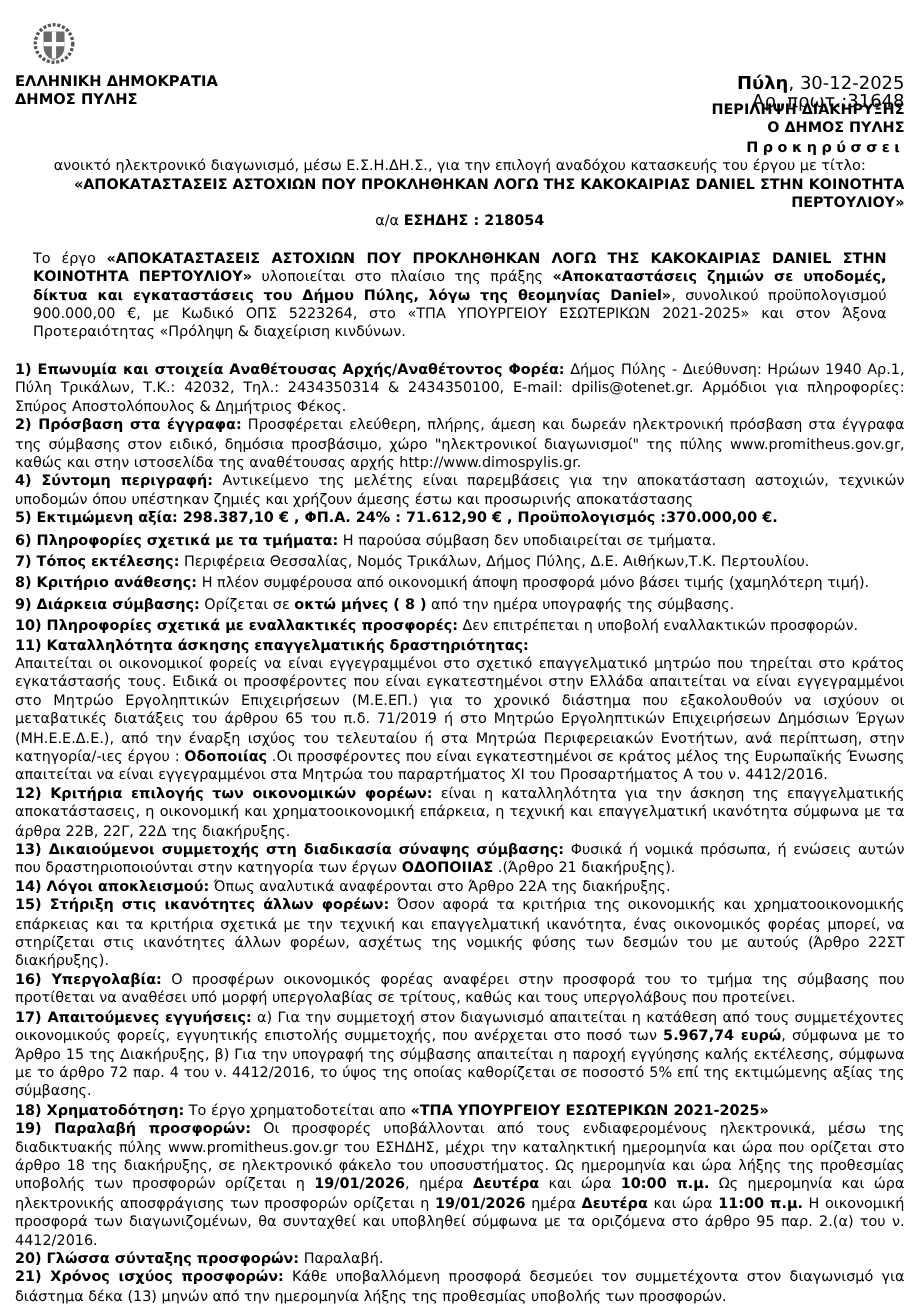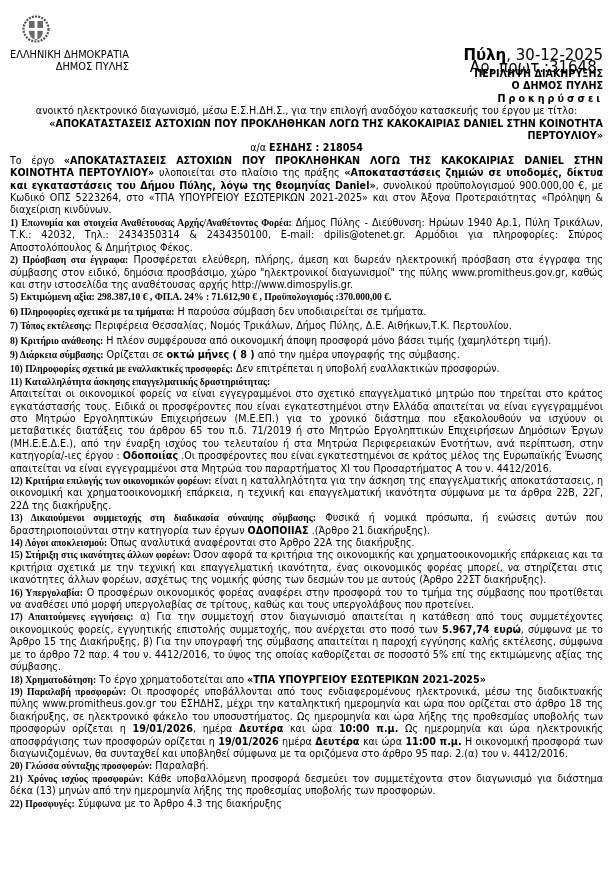--- a/index.html
+++ b/index.html
@@ -6,30 +6,30 @@
   body {
     width: 614px; height: 869px; overflow: hidden;
     font-family: "DejaVu Sans", sans-serif;
     color: #000;
     font-size: 9.6px;
     line-height: 12.4px;
   }
   .page { position: relative; padding: 4px 11px 0 10px; }
   .emblem { position: absolute; left: 12px; top: 10px; width: 28px; height: 30px; }
   .hdr { position: relative; height: 68px; }
-  .hdr-left { position: absolute; left: 0; top: 45px; font-weight: normal; font-size: 9.8px; line-height: 12px; text-align: right; }
-  .hdr-right { position: absolute; right: 0; top: 45px; text-align: center; font-size: 15px; line-height: 12px; }
+  .hdr-left { position: absolute; left: 0; top: 45px; font-weight: bold; font-size: 9.8px; line-height: 12px; }
+  .hdr-right { position: absolute; right: 0; top: 45px; text-align: right; font-size: 12px; line-height: 12px; }
   .hdr-right .city { font-weight: bold; }
   .center { text-align: center; }
   .b { font-weight: bold; text-align: right; }
   .spaced { letter-spacing: 3px; font-weight: bold; text-align: right; }
   .title-block { margin-top: -4px; }
-  p { margin: 0; text-align: justify; }
+  p { margin: 12px; text-align: justify; }
   .item { margin: 0; text-align: justify; }
-  .item .lbl { font-weight: bold; font-family: Liberation Serif, serif; }
+  .item .lbl { font-weight: bold; }
   .gap { margin-top: 2px; }
 </style>
 </head>
 <body>
 
 <div class="page">
 
   <div class="hdr">
     <svg class="emblem" viewBox="0 0 28 30">
       <circle cx="14" cy="15" r="12.5" fill="none" stroke="#555" stroke-width="2.2" stroke-dasharray="2 1.2"></circle>
@@ -54,20 +54,21 @@
     <div class="center">ανοικτό ηλεκτρονικό διαγωνισμό, μέσω Ε.Σ.Η.ΔΗ.Σ., για την επιλογή αναδόχου κατασκευής του έργου με τίτλο:</div>
     <div class="center b">«ΑΠΟΚΑΤΑΣΤΑΣΕΙΣ ΑΣΤΟΧΙΩΝ ΠΟΥ ΠΡΟΚΛΗΘΗΚΑΝ ΛΟΓΩ ΤΗΣ ΚΑΚΟΚΑΙΡΙΑΣ DANIEL ΣΤΗΝ ΚΟΙΝΟΤΗΤΑ ΠΕΡΤΟΥΛΙΟΥ»</div>
     <div class="center"><span>α/α </span><span class="b">ΕΣΗΔΗΣ : 218054</span></div>
   </div>
 
   <p><span>Το έργο </span><span class="b">«ΑΠΟΚΑΤΑΣΤΑΣΕΙΣ ΑΣΤΟΧΙΩΝ ΠΟΥ ΠΡΟΚΛΗΘΗΚΑΝ ΛΟΓΩ ΤΗΣ ΚΑΚΟΚΑΙΡΙΑΣ DANIEL ΣΤΗΝ ΚΟΙΝΟΤΗΤΑ ΠΕΡΤΟΥΛΙΟΥ»</span><span> υλοποιείται στο πλαίσιο της πράξης </span><span class="b">«Αποκαταστάσεις ζημιών σε υποδομές, δίκτυα και εγκαταστάσεις του Δήμου Πύλης, λόγω της θεομηνίας Daniel»</span><span>, συνολικού προϋπολογισμού 900.000,00 €, με Κωδικό ΟΠΣ 5223264, στο «ΤΠΑ ΥΠΟΥΡΓΕΙΟΥ ΕΣΩΤΕΡΙΚΩΝ 2021-2025» και στον Άξονα Προτεραιότητας «Πρόληψη &amp; διαχείριση κινδύνων.</span></p>
 
   <div>
     <p class="item"><span class="lbl">1) Επωνυμία και στοιχεία Αναθέτουσας Αρχής/Αναθέτοντος Φορέα:</span><span> Δήμος Πύλης - Διεύθυνση: Ηρώων 1940 Αρ.1, Πύλη Τρικάλων, Τ.Κ.: 42032, Τηλ.: 2434350314 &amp; 2434350100, E-mail: dpilis@otenet.gr. Αρμόδιοι για πληροφορίες: Σπύρος Αποστολόπουλος &amp; Δημήτριος Φέκος.</span></p>
     <p class="item"><span class="lbl">2) Πρόσβαση στα έγγραφα:</span><span> Προσφέρεται ελεύθερη, πλήρης, άμεση και δωρεάν ηλεκτρονική πρόσβαση στα έγγραφα της σύμβασης στον ειδικό, δημόσια προσβάσιμο, χώρο "ηλεκτρονικοί διαγωνισμοί" της πύλης www.promitheus.gov.gr, καθώς και στην ιστοσελίδα της αναθέτουσας αρχής http://www.dimospylis.gr.</span></p>
+    <p class="item"><span class="lbl">4) Σύντομη περιγραφή:</span><span> Αντικείμενο της μελέτης είναι παρεμβάσεις για την αποκατάσταση αστοχιών, τεχνικών υποδομών όπου υπέστηκαν ζημιές και χρήζουν άμεσης έστω και προσωρινής αποκατάστασης</span></p>
     <p class="item"><span class="lbl">5) Εκτιμώμενη αξία: 298.387,10 € , ΦΠ.Α. 24% : 71.612,90 € , Προϋπολογισμός :370.000,00 €.</span><span></span></p>
     <p class="item gap"><span class="lbl">6) Πληροφορίες σχετικά με τα τμήματα:</span><span> Η παρούσα σύμβαση δεν υποδιαιρείται σε τμήματα.</span></p>
     <p class="item gap"><span class="lbl">7) Τόπος εκτέλεσης:</span><span> Περιφέρεια Θεσσαλίας, Νομός Τρικάλων, Δήμος Πύλης, Δ.Ε. Αιθήκων,Τ.Κ. Περτουλίου.</span></p>
     <p class="item gap"><span class="lbl">8) Κριτήριο ανάθεσης:</span><span> Η πλέον συμφέρουσα από οικονομική άποψη προσφορά μόνο βάσει τιμής (χαμηλότερη τιμή).</span></p>
     <p class="item gap"><span class="lbl">9) Διάρκεια σύμβασης:</span><span> Ορίζεται σε </span><span class="b">οκτώ μήνες ( 8 )</span><span> από την ημέρα υπογραφής της σύμβασης.</span></p>
     <p class="item gap"><span class="lbl">10) Πληροφορίες σχετικά με εναλλακτικές προσφορές:</span><span> Δεν επιτρέπεται η υποβολή εναλλακτικών προσφορών.</span></p>
     <p class="item"><span class="lbl">11) Καταλληλότητα άσκησης επαγγελματικής δραστηριότητας:</span><br><span>Απαιτείται  οι οικονομικοί φορείς να είναι εγγεγραμμένοι στο σχετικό επαγγελματικό μητρώο που τηρείται στο κράτος εγκατάστασής τους. Ειδικά οι προσφέροντες που είναι εγκατεστημένοι στην Ελλάδα απαιτείται να είναι εγγεγραμμένοι στο Μητρώο Εργοληπτικών Επιχειρήσεων (Μ.Ε.ΕΠ.) για το χρονικό διάστημα που εξακολουθούν να ισχύουν οι μεταβατικές διατάξεις του άρθρου 65 του π.δ. 71/2019 ή στο Μητρώο Εργοληπτικών Επιχειρήσεων Δημόσιων Έργων (ΜΗ.Ε.Ε.Δ.Ε.), από την έναρξη ισχύος του τελευταίου ή στα Μητρώα Περιφερειακών Ενοτήτων, ανά περίπτωση, στην κατηγορία/-ιες έργου : </span><span class="b">Οδοποιίας</span><span> .Οι προσφέροντες που είναι εγκατεστημένοι σε κράτος μέλος της Ευρωπαϊκής Ένωσης απαιτείται να είναι εγγεγραμμένοι στα Μητρώα του παραρτήματος XI του Προσαρτήματος Α του ν. 4412/2016.</span></p>
     <p class="item"><span class="lbl">12) Κριτήρια επιλογής των οικονομικών φορέων:</span><span> είναι η καταλληλότητα για την άσκηση της επαγγελματικής αποκατάστασεις, η οικονομική και χρηματοοικονομική επάρκεια, η τεχνική και επαγγελματική ικανότητα σύμφωνα με τα άρθρα 22Β, 22Γ, 22Δ της διακήρυξης.</span></p>
     <p class="item"><span class="lbl">13) Δικαιούμενοι συμμετοχής στη διαδικασία σύναψης σύμβασης:</span><span> Φυσικά ή νομικά πρόσωπα, ή ενώσεις αυτών που δραστηριοποιούνται στην κατηγορία των έργων </span><span class="b">ΟΔΟΠΟΙΙΑΣ</span><span>  .(Άρθρο 21 διακήρυξης).</span></p>
     <p class="item"><span class="lbl">14) Λόγοι αποκλεισμού:</span><span> Όπως αναλυτικά αναφέρονται στο Άρθρο 22Α της διακήρυξης.</span></p>

